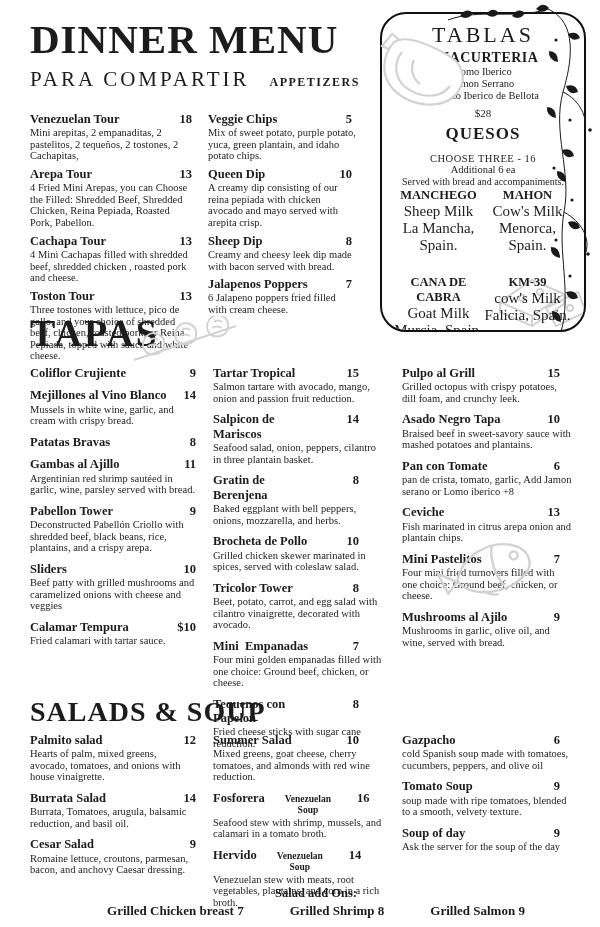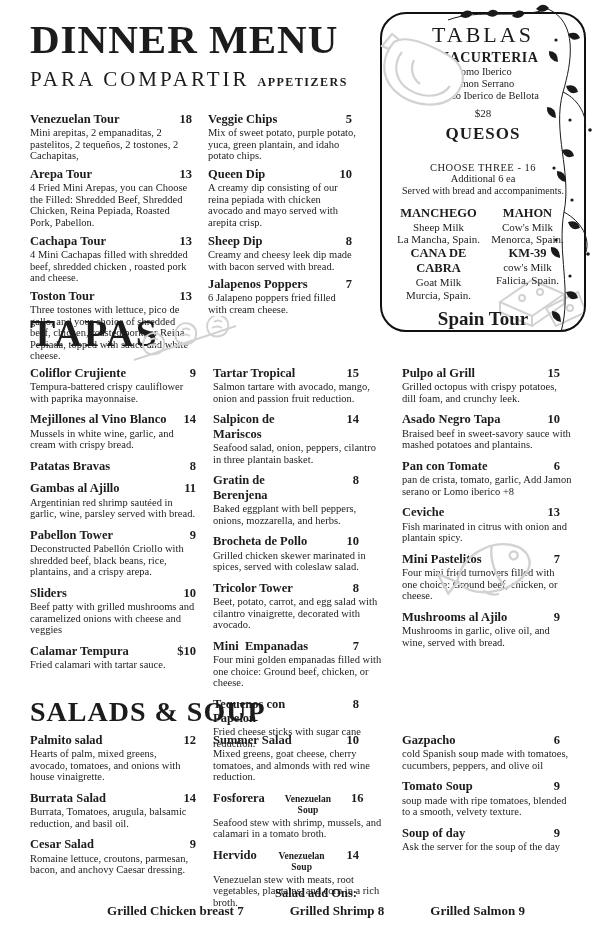--- a/index.html
+++ b/index.html
@@ -6,52 +6,52 @@
   html,body { width:600px; height:927px; }
   body {
     position:relative; overflow:hidden; background:#ffffff;
     color:#1c1c1c; font-family:"Liberation Serif", serif;
   }
   .decor { position:absolute; pointer-events:none; }
 
   
   .header { position:absolute; left:30px; top:18px; width:350px; }
   .page-title { font-size:41px; font-weight:700; letter-spacing:1px; line-height:1.05; font-family:"Liberation Serif",serif; }
-  .subrow { display:flex; align-items:baseline; gap:8px; margin-top:6px; }
+  .subrow { display:flex; align-items:baseline; gap:20px; margin-top:6px; }
   .section-title { font-size:21px; letter-spacing:3px; font-weight:500; }
   .section-sub { font-size:12px; font-weight:700; letter-spacing:1.5px; }
 
   
   .menu-item { margin-bottom:5px; }
   .item-head { display:flex; align-items:baseline; font-weight:700; font-size:12.5px; line-height:1.15; }
   .item-name { white-space:pre-wrap; }
   .item-tag { flex:1; text-align:center; font-size:9.5px; font-weight:700; padding:0 4px; }
   .item-spacer { flex:1; }
-  .item-price { margin-left:0; }
+  .item-price { margin-left:6px; }
   .item-desc { font-size:10.5px; line-height:1.1; margin-top:1px; }
 
   
   .appetizers { position:absolute; left:30px; top:112px; width:340px;
     display:grid; grid-template-columns:162px 148px; column-gap:16px; }
   .appetizers .col2 .item-head { padding-right:4px; }
 
   
   .tablas { position:absolute; left:380px; top:12px; width:206px; height:320px;
     border:2.5px solid #101010; border-radius:26px; padding:6px 12px 6px 12px;
     text-align:center; overflow:hidden; z-index:2; background:transparent; }
   .tablas-title { font-size:22px; letter-spacing:3px; font-weight:500; margin-top:2px; }
   .t-sub { font-size:14px; font-weight:700; margin-top:2px; letter-spacing:0.5px; }
   .t-line { font-size:10.5px; line-height:1.15; }
   .t-price { font-size:11px; margin:5px 0 4px; }
   .quesos-title { font-size:17px; font-weight:700; margin-top:5px; letter-spacing:1px; }
-  .t-choose { font-size:10.5px; letter-spacing:0.5px; margin-top:18px; }
+  .t-choose { font-size:10.5px; letter-spacing:0.5px; margin-top:9px; }
   .t-served { font-size:10px; line-height:1.15; }
-  .cheese-grid { display:grid; grid-template-columns:1fr 1fr; row-gap:0; margin-top:9px; position:relative; z-index:1;font-family:Liberation Serif, serif; }
+  .cheese-grid { display:grid; grid-template-columns:1fr 1fr; row-gap:20px; position:relative; z-index:1;font-family:Liberation Serif, serif; }
   .cheese-name { font-size:12.5px; font-weight:700; }
-  .cheese-line { font-size:11px; line-height:1.15; }
+  .cheese-line { font-size:15px; line-height:1.15; }
   .spain-title { font-size:19px; font-weight:700; margin-top:7px; position:relative; z-index:1; }
   .spain-meats { font-size:12px; font-weight:700; margin-top:1px; position:relative; z-index:1; }
 
   
   .tapas { position:absolute; left:30px; top:314px; width:548px; }
   .tapas-title-row { position:relative; height:46px; }
   .big-title { font-size:38px; font-weight:700; letter-spacing:2px; line-height:1; }
   .grid3 { display:grid; grid-template-columns:166px 172px 170px; column-gap:17px; margin-top:6px; }
   .grid3 .colm .item-head { padding-right:26px;gap:16px; }
   .grid3 .colr .item-head { padding-right:12px; }
@@ -253,21 +253,20 @@
       <h2 class="big-title">TAPAS</h2>
     </div>
     <div class="grid3">
       <div class="col1">
           <div class="menu-item">
             <div class="item-head">
               <span class="item-name">Coliflor Crujiente</span>
               <span class="item-spacer"></span>
               <span class="item-price">9</span>
             </div>
-            <div class="item-desc">Tempura-battered crispy cauliflower with paprika mayonnaise.</div>
           </div>
           <div class="menu-item">
             <div class="item-head">
               <span class="item-name">Mejillones al Vino Blanco</span>
               <span class="item-spacer"></span>
               <span class="item-price">14</span>
             </div>
             <div class="item-desc">Mussels in white wine, garlic, and cream with crispy bread.</div>
           </div>
           <div class="menu-item">
@@ -392,21 +391,21 @@
               <span class="item-price">6</span>
             </div>
             <div class="item-desc">pan de crista, tomato, garlic, Add Jamon serano or Lomo iberico +8</div>
           </div>
           <div class="menu-item">
             <div class="item-head">
               <span class="item-name">Ceviche</span>
               <span class="item-spacer"></span>
               <span class="item-price">13</span>
             </div>
-            <div class="item-desc">Fish marinated in citrus with onion and plantain spicy.</div>
+            <div class="item-desc">Fish marinated in citrus arepa onion and plantain chips.</div>
           </div>
           <div class="menu-item">
             <div class="item-head">
               <span class="item-name">Mini Pastelitos</span>
               <span class="item-spacer"></span>
               <span class="item-price">7</span>
             </div>
             <div class="item-desc">Four mini fried turnovers filled with one choice: Ground beef, chicken, or cheese.</div>
           </div>
           <div class="menu-item">

